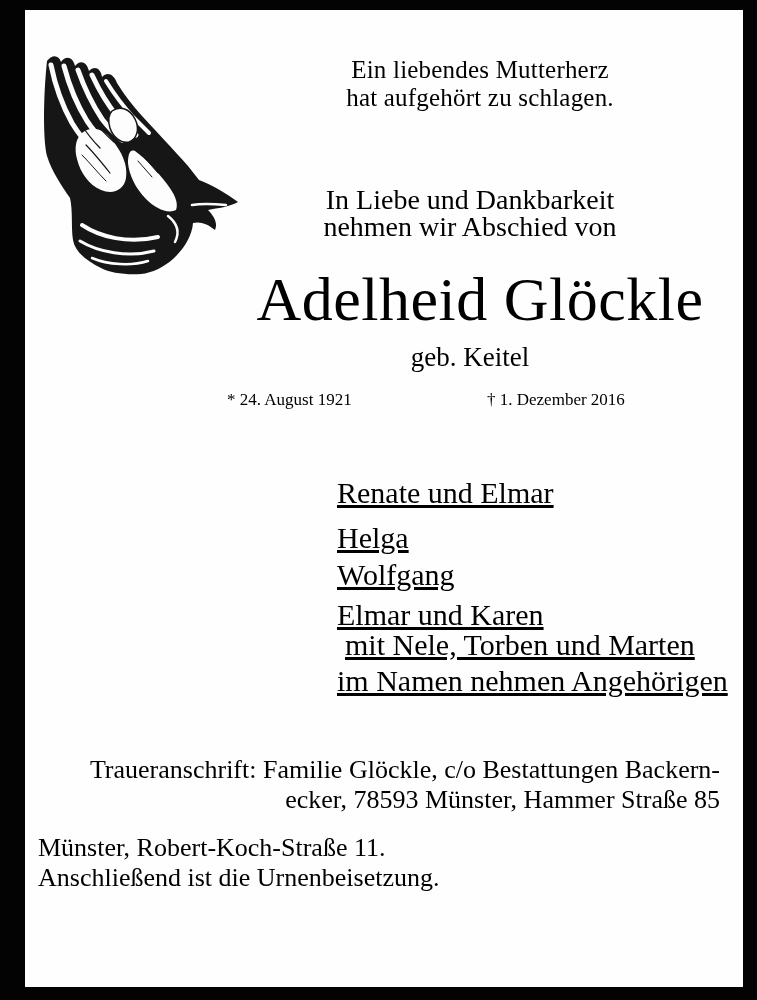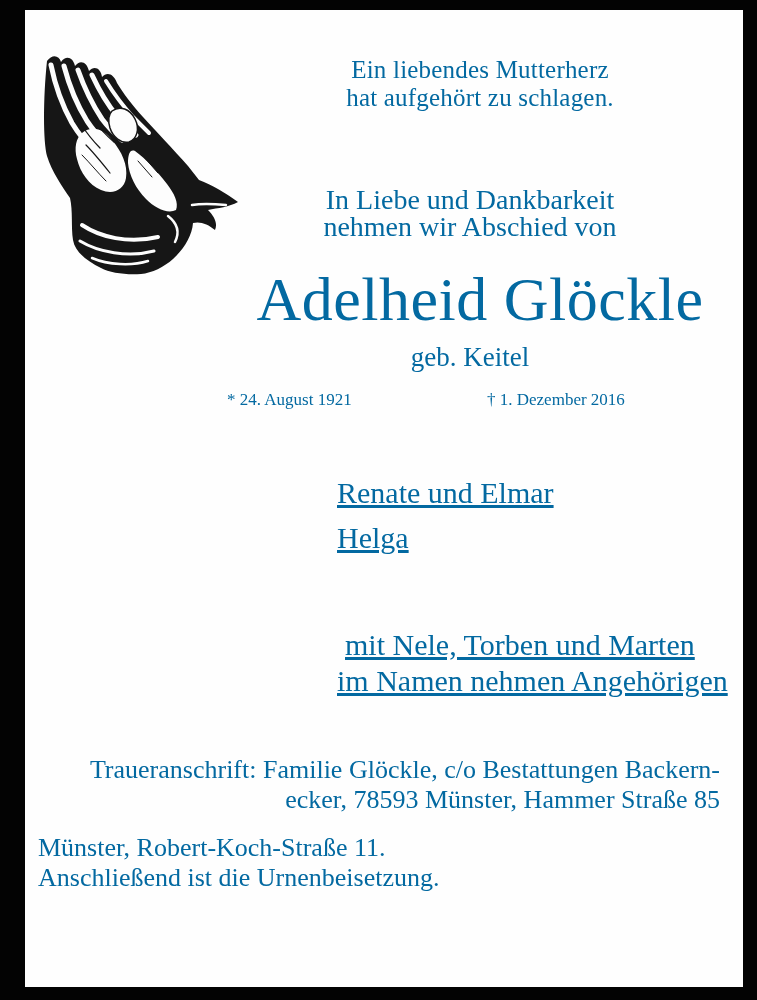--- a/index.html
+++ b/index.html
@@ -4,21 +4,21 @@
 <style>
   html,body { margin:0; padding:0; }
   body { background:#000; }
   .page {
     position:relative; width:757px; height:1000px;
     background:#030303; overflow:hidden;
     font-family:"Liberation Serif","DejaVu Serif",serif;
   }
   .card {
     position:absolute; left:25px; top:10px; width:718px; height:977px;
-    background:#fefefe; color:#0369a1;
+    background:#fefefe; color:#000000;
   }
   .abs { position:absolute; }
   .center { text-align:center; }
 
   .quote {
     left:155px; top:46px; width:600px;
     font-size:25px; line-height:28px; letter-spacing:0.2px;
   }
   .intro {
     left:145px; top:176px; width:600px;
@@ -131,20 +131,22 @@
 
     <div class="abs deceased-name center">Adelheid Glöckle</div>
 
     <div class="abs maiden center">geb. Keitel</div>
 
     <div class="abs date birth">* 24. August 1921</div>
     <div class="abs date death">† 1. Dezember 2016</div>
 
     <div class="abs mourner m0">Renate und Elmar</div>
     <div class="abs mourner m1">Helga</div>
+    <div class="abs mourner m2">Wolfgang</div>
+    <div class="abs mourner m3">Elmar und Karen</div>
     <div class="abs mourner m4">mit Nele, Torben und Marten</div>
     <div class="abs mourner m5">im Namen nehmen Angehörigen</div>
 
     <div class="abs para address">
       <div>Traueranschrift: Familie Glöckle, c/o Bestattungen Backern-</div>
       <div>ecker, 78593 Münster, Hammer Straße 85</div>
     </div>
 
     <div class="abs para service">
       <div>Münster, Robert-Koch-Straße 11.</div>

